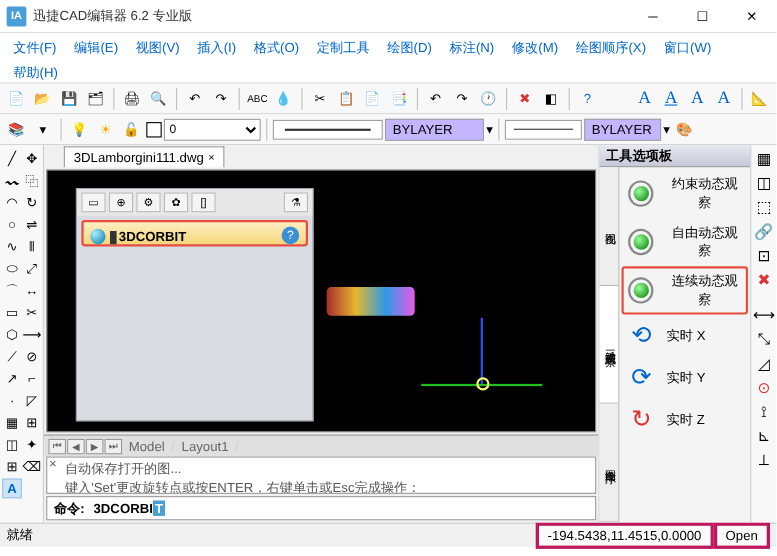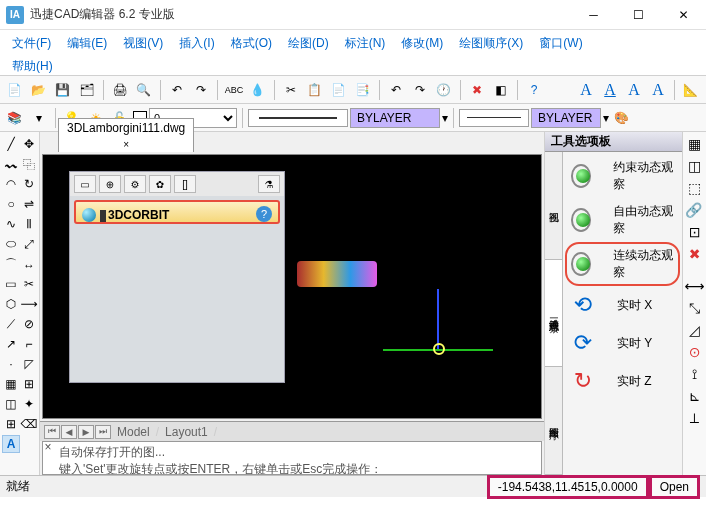--- a/index.html
+++ b/index.html
@@ -26,21 +26,21 @@
 .color-sq { width: 14px; height: 14px; background: #fff; border: 1px solid #000; }
 
 .workspace { display: flex; height: 343px; position: relative; }
 .left-tools { width: 40px; background: #f8f8f8; border-right: 1px solid #d0d0d0; display: flex; flex-direction: column; padding: 2px; }
 .left-tools .col { display: flex; }
 .vtool { width: 18px; height: 18px; margin: 1px 0; cursor: pointer; display: flex; align-items: center; justify-content: center; border: 1px solid transparent; }
 .vtool.active { background: #cce4f7; border-color: #99c2e8; }
 
 .center-area { flex: 1; display: flex; flex-direction: column; background: #f0f0f0; }
 .tab-strip { height: 20px; background: #f0f0f0; display: flex; align-items: flex-end; padding-left: 18px; }
-.doc-tab { background: #fff; border: 1px solid #999; border-bottom: none; padding: 2px 8px; display: flex; align-items: center; gap: 4px; font-size: 11px; flex-direction: column; }
+.doc-tab { background: #fff; border: 1px solid #999; border-bottom: none; padding: 2px 8px; display: flex; align-items: center; gap: 4px; font-size: 11px; }
 .doc-tab .close-x { cursor: pointer; font-size: 10px; }
 .canvas-wrap { flex: 1; position: relative; margin: 2px; border: 1px solid #888; }
 .canvas-bg { position: absolute; inset: 0; background: #000; }
 
 .cmd-panel { position: absolute; left: 26px; top: 16px; width: 216px; height: 212px; background: rgba(235,240,244,0.92); border: 1px solid #a0a0b0; }
 .cmd-panel .cmd-tabs { height: 24px; background: #e8e8e8; display: flex; align-items: center; padding: 0 4px; gap: 3px; }
 .cmd-panel .cmd-tab-btn { width: 22px; height: 18px; border: 1px solid #b8b8b8; background: #f4f4f4; display: flex; align-items: center; justify-content: center; font-size: 10px; }
 .cmd-panel .cmd-input-row { margin: 4px; height: 24px; background: linear-gradient(#fdefc3, #f5d77a); border: 2px solid #e74c3c; border-radius: 3px; display: flex; align-items: flex-end; padding: 0 6px; }
 .cmd-panel .cmd-orb { width: 14px; height: 14px; border-radius: 50%; background: radial-gradient(circle at 30% 30%, #aef, #07a); margin-right: 4px; }
 .cmd-panel .cmd-cursor { width: 6px; height: 12px; background: #333; margin-right: 2px; }
@@ -53,29 +53,29 @@
 
 .bottom-tabs { height: 20px; background: #e0e0e0; border-top: 1px solid #999; display: flex; align-items: center; padding: 0 4px; gap: 6px; font-size: 11px; color: #666; }
 .btab-nav { display: flex; gap: 1px; }
 .btab-btn { width: 16px; height: 14px; border: 1px solid #999; background: #f0f0f0; font-size: 9px; display: flex; align-items: center; justify-content: center; }
 
 .cmd-log { height: 34px; background: #fff; border: 1px solid #999; margin: 0 2px; font-size: 11px; padding: 2px 4px; color: #555; overflow: hidden; position: relative; }
 .cmd-log .close-log { position: absolute; left: -2px; top: -2px; width: 14px; height: 14px; font-size: 12px; text-align: center; cursor: pointer; }
 .cmd-line { height: 22px; background: #fff; border: 1px solid #999; margin: 2px; display: flex; align-items: center; padding: 0 6px; font-size: 13px; font-weight: bold; }
 .cmd-line .highlight { background: #4a9fd8; color: #fff; padding: 0 2px; }
 
-.right-panel { width: 138px; background: #f4f4f4; border-left: 1px solid #d0d0d0; display: flex; flex-direction: column; }
+.right-panel { width: 138px; background: #f4f4f4; border-left: 1px solid #d0d0d0; display: flex; flex-direction: column; text-align: center; }
 .panel-header { height: 20px; background: linear-gradient(#e8e8f0, #c8c8d8); border-bottom: 1px solid #999; display: flex; align-items: center; padding: 0 6px; font-weight: bold; font-size: 12px; }
 .panel-body { flex: 1; display: flex; }
 .panel-vtabs { width: 18px; background: #e4e4e8; border-right: 1px solid #bbb; display: flex; flex-direction: column; }
 .vtab { flex: 1; writing-mode: vertical-rl; text-orientation: upright; font-size: 10px; display: flex; align-items: center; justify-content: center; border-bottom: 1px solid #bbb; background: #eee; cursor: pointer; letter-spacing: 1px; }
 .vtab.active { background: #fff; }
 .panel-items { flex: 1; display: flex; flex-direction: column; padding: 2px; }
-.orbit-item { display: flex; align-items: center; padding: 3px 2px; gap: 20px; cursor: pointer; border: 2px solid transparent; border-radius: 3px; }
-.orbit-item.highlighted { border-color: #e74c3c; border-radius: 14px; }
+.orbit-item { display: flex; align-items: center; padding: 3px 2px; gap: 9px; cursor: pointer; border: 2px solid transparent; border-radius: 3px; }
+.orbit-item.highlighted { border-color: #e74c3c; }
 .orbit-icon { width: 28px; height: 28px; position: relative; }
 .orbit-sphere { position: absolute; left: 7px; top: 7px; width: 14px; height: 14px; border-radius: 50%; background: radial-gradient(circle at 35% 35%, #9f9, #070); }
 .orbit-ring { position: absolute; inset: 2px; border: 2px solid #888; border-radius: 50%; }
 .rot-icon { width: 28px; height: 28px; display: flex; align-items: center; justify-content: center; }
 
 .right-tools { width: 24px; background: #f8f8f8; border-left: 1px solid #d0d0d0; display: flex; flex-direction: column; align-items: center; padding: 2px 0; gap: 2px; }
 .rtool { width: 20px; height: 20px; display: flex; align-items: center; justify-content: center; cursor: pointer; border: 1px solid transparent; font-size: 14px; }
 
 .statusbar { height: 22px; background: #f0f0f0; border-top: 1px solid #c0c0c0; display: flex; align-items: center; padding: 0 6px; font-size: 11px; }
 .status-right { margin-left: auto; display: flex; gap: 0; }
@@ -97,20 +97,21 @@
   </div>
 </div>
 
 <div class="menubar">
   <div class="row" id="menu-row1">
       <div class="menu-item">文件(F)</div>
       <div class="menu-item">编辑(E)</div>
       <div class="menu-item">视图(V)</div>
       <div class="menu-item">插入(I)</div>
       <div class="menu-item">格式(O)</div>
+      <div class="menu-item">定制工具</div>
       <div class="menu-item">绘图(D)</div>
       <div class="menu-item">标注(N)</div>
       <div class="menu-item">修改(M)</div>
       <div class="menu-item">绘图顺序(X)</div>
       <div class="menu-item">窗口(W)</div>
     </div>
   <div class="row" id="menu-row2">
       <div class="menu-item">帮助(H)</div>
     </div>
 </div>
@@ -268,20 +269,26 @@
       <span>Model</span>
       <span style="color:#ccc">/</span>
       <span>Layout1</span>
       <span style="color:#ccc">/</span>
     </div>
     <div class="cmd-log">
       <span class="close-log">×</span>
       <div style="margin-left:12px">自动保存打开的图...</div>
       <div style="margin-left:12px">键入'Set'更改旋转点或按ENTER，右键单击或Esc完成操作：</div>
     </div>
+    <div class="cmd-line">
+      <span>命令: </span>
+      <span style="width:8px"></span>
+      <span>3DCORBI</span>
+        <span class="highlight">T</span>
+    </div>
   </div>
 
   <div class="right-panel">
     <div class="panel-header">工具选项板</div>
     <div class="panel-body">
       <div class="panel-vtabs" id="palette-vtabs">
           <div class="vtab">视图</div>
           <div class="vtab active">三维动态观察</div>
           <div class="vtab">绘图顺序</div>
         </div>

